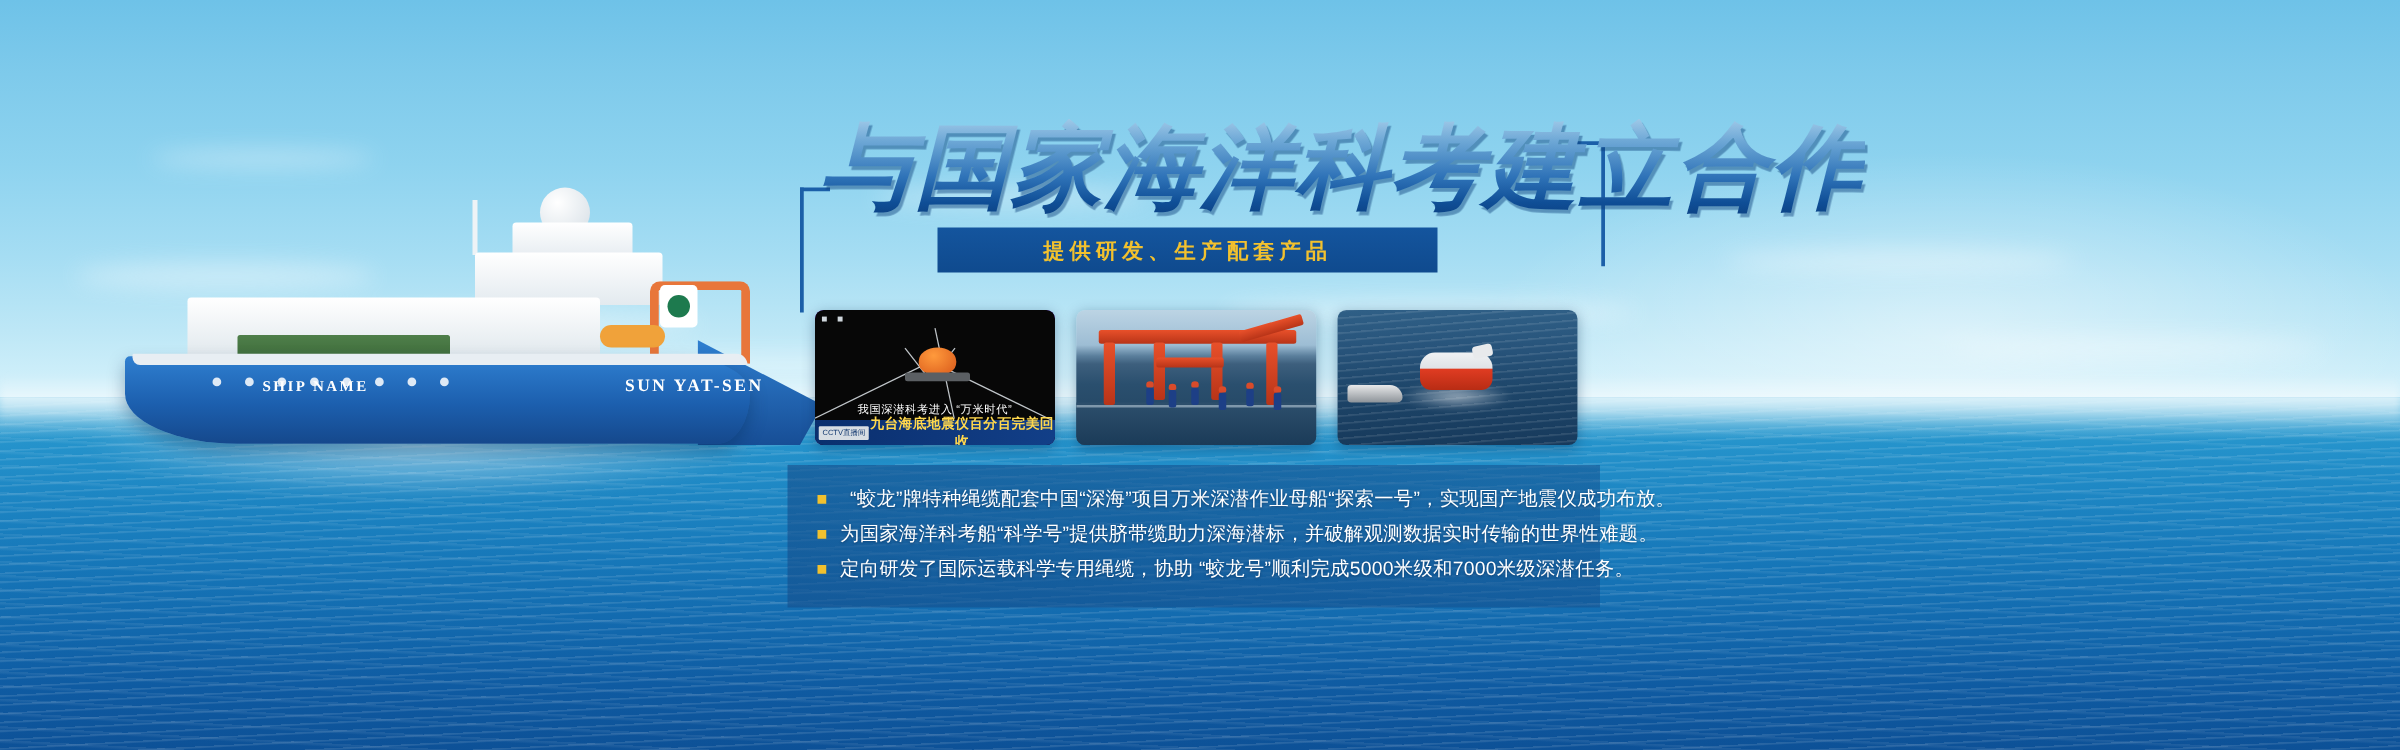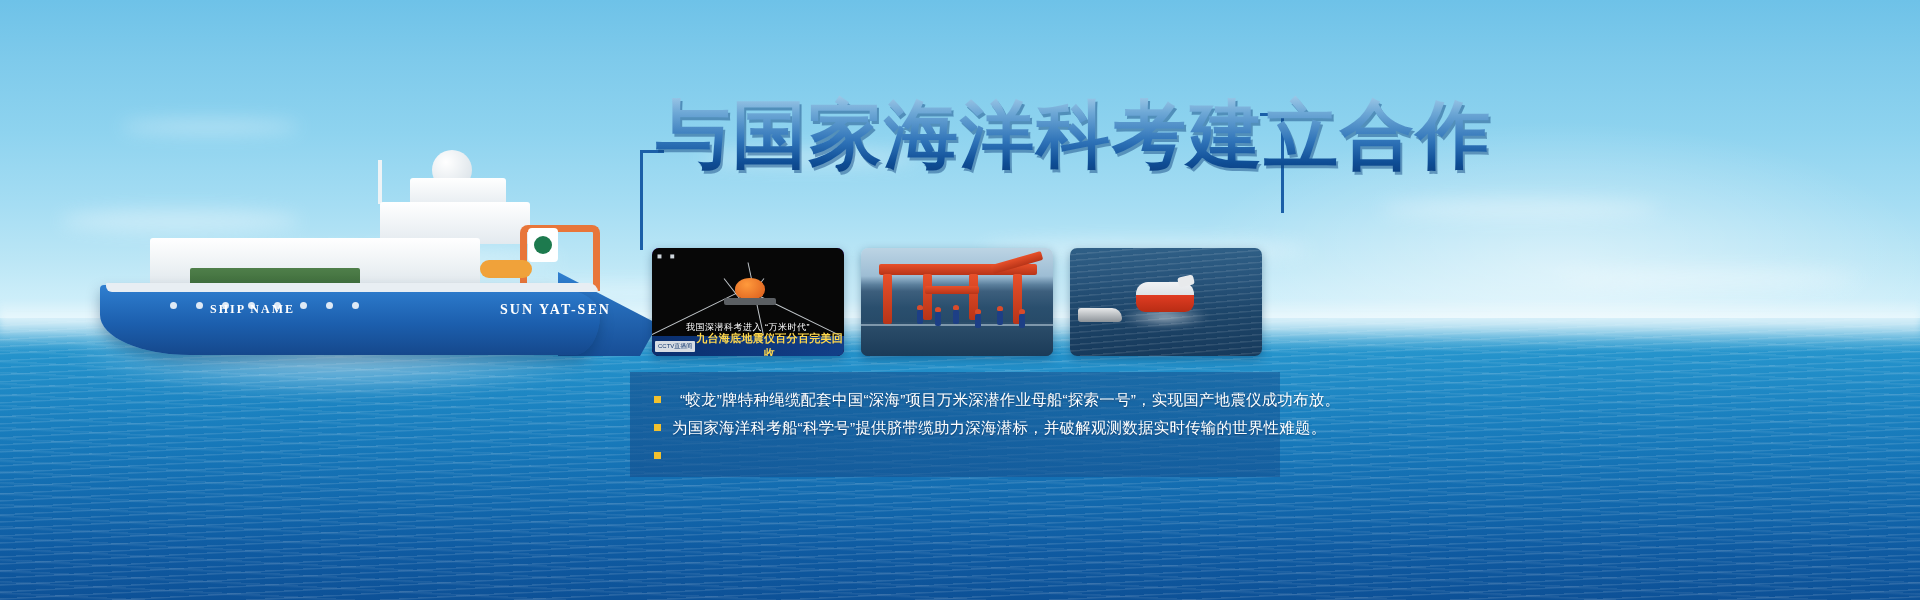--- a/index.html
+++ b/index.html
@@ -130,21 +130,21 @@
   .wake{
     position:absolute; left:60px; top:330px; width:560px; height:70px;
     background:radial-gradient(ellipse at 50% 30%, rgba(255,255,255,.55), rgba(255,255,255,0) 70%);
     filter:blur(6px);
   }
 
   
   .content{ position:absolute; left:640px; top:0; width:1280px; height:600px; }
 
   
-  .head-block{ position:absolute; left:0px; top:95px; width:660px; height:130px; }
+  .head-block{ position:absolute; left:0px; top:95px; width:660px; height:130px;font-style:italic; }
   .bracket-l{
     position:absolute; left:0px; top:55px; width:24px; height:100px;
     border-left:3px solid #1b5fa8; border-top:3px solid #1b5fa8;
   }
   .bracket-r{
     position:absolute; left:620px; top:18px; width:24px; height:100px;
     border-right:3px solid #1b5fa8; border-top:3px solid #1b5fa8;
   }
   .headline{
     position:absolute; left:16px; top:0px;
@@ -341,20 +341,23 @@
   </div>
 
   <div class="content">
 
     <div class="head-block">
       <div class="bracket-l"></div>
       <div class="bracket-r"></div>
       <div class="headline">与国家海洋科考建立合作</div>
     </div>
 
+    <div class="badge">
+      <span>提供研发、生产配套产品</span>
+    </div>
 
     <div class="thumbs">
 
       <div class="thumb t1">
         <div class="nv-scene">
           <div class="logo-m">◼ ◼</div>
           <div class="nv-cable" style="left:0px;  top:86px; width:120px; transform:rotate(-26deg);"></div>
           <div class="nv-cable" style="left:96px; top:14px; width:74px;  transform:rotate(78deg);"></div>
           <div class="nv-cable" style="left:104px;top:46px; width:96px;  transform:rotate(26deg);"></div>
           <div class="nv-cable" style="left:72px; top:30px; width:30px;  transform:rotate(52deg);"></div>
@@ -400,17 +403,18 @@
       <div class="brow indent">
         <span class="bdot"></span>
         <span class="btext">“蛟龙”牌特种绳缆配套中国“深海”项目万米深潜作业母船“探索一号”，实现国产地震仪成功布放。</span>
       </div>
       <div class="brow">
         <span class="bdot"></span>
         <span class="btext">为国家海洋科考船“科学号”提供脐带缆助力深海潜标，并破解观测数据实时传输的世界性难题。</span>
       </div>
       <div class="brow">
         <span class="bdot"></span>
+        <span class="btext">定向研发了国际运载科学专用绳缆，协助 “蛟龙号”顺利完成5000米级和7000米级深潜任务。</span>
       </div>
     </div>
 
   </div>
 </div>
 
 </body></html>

